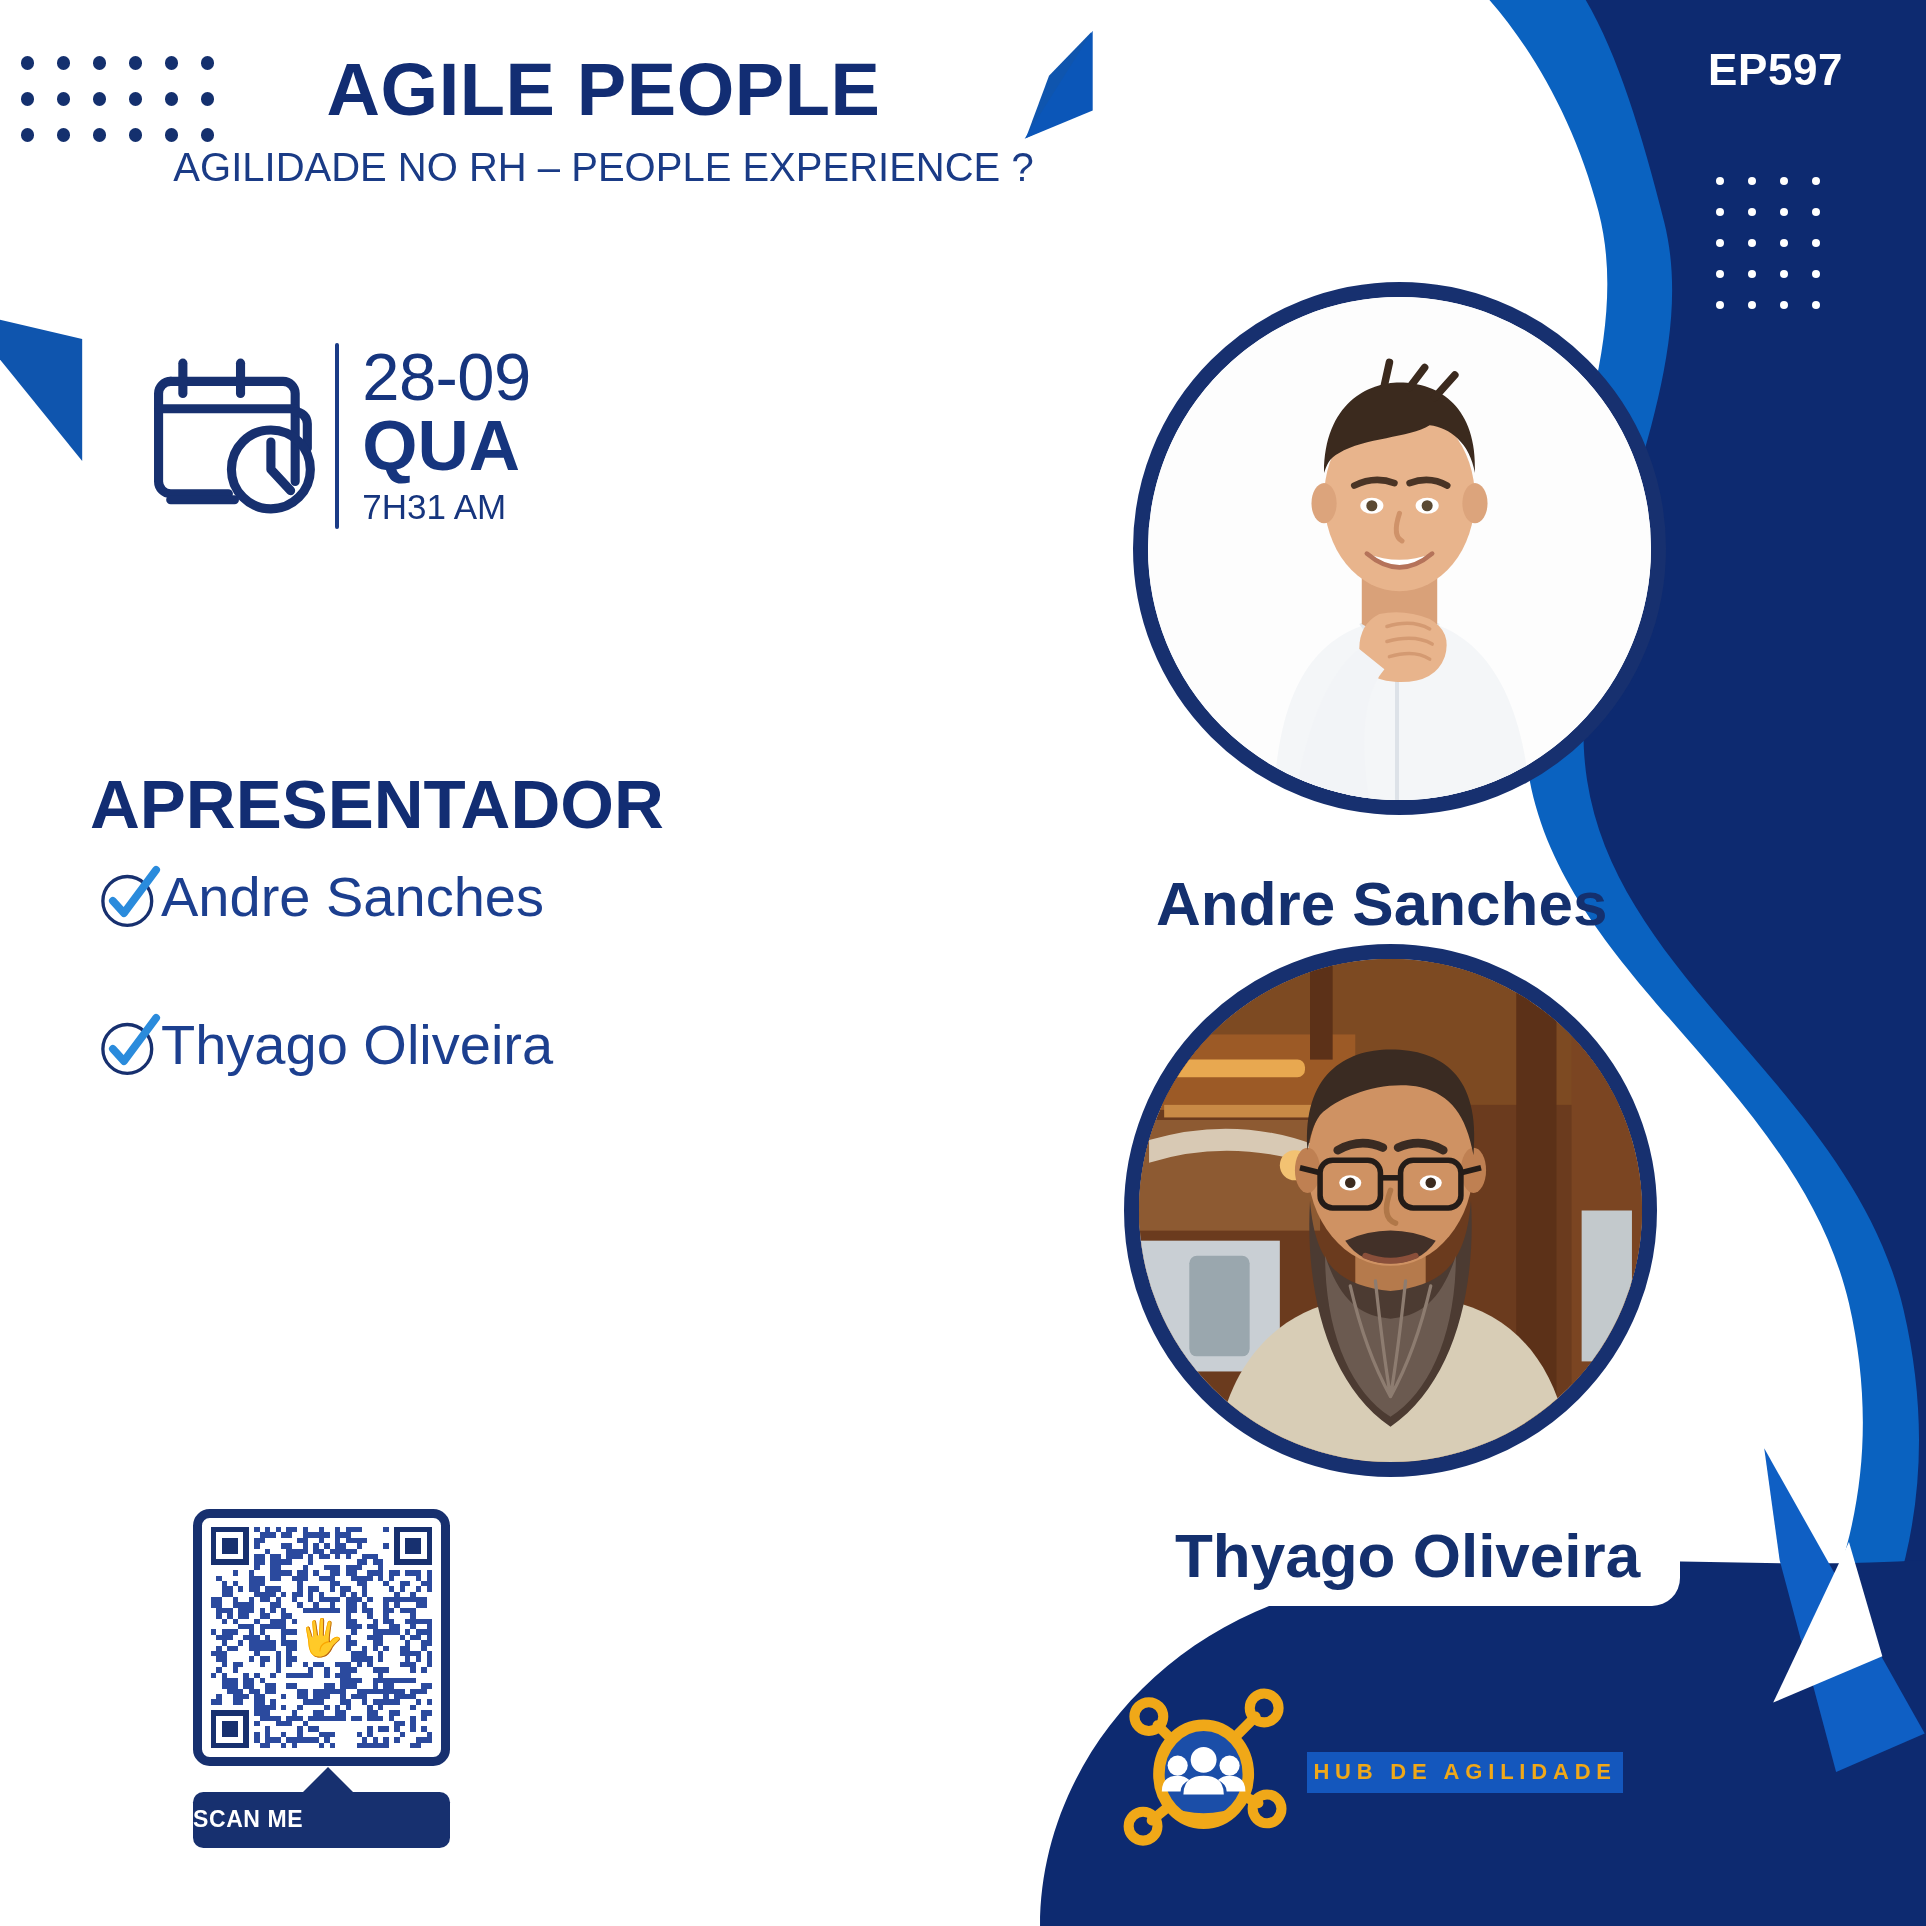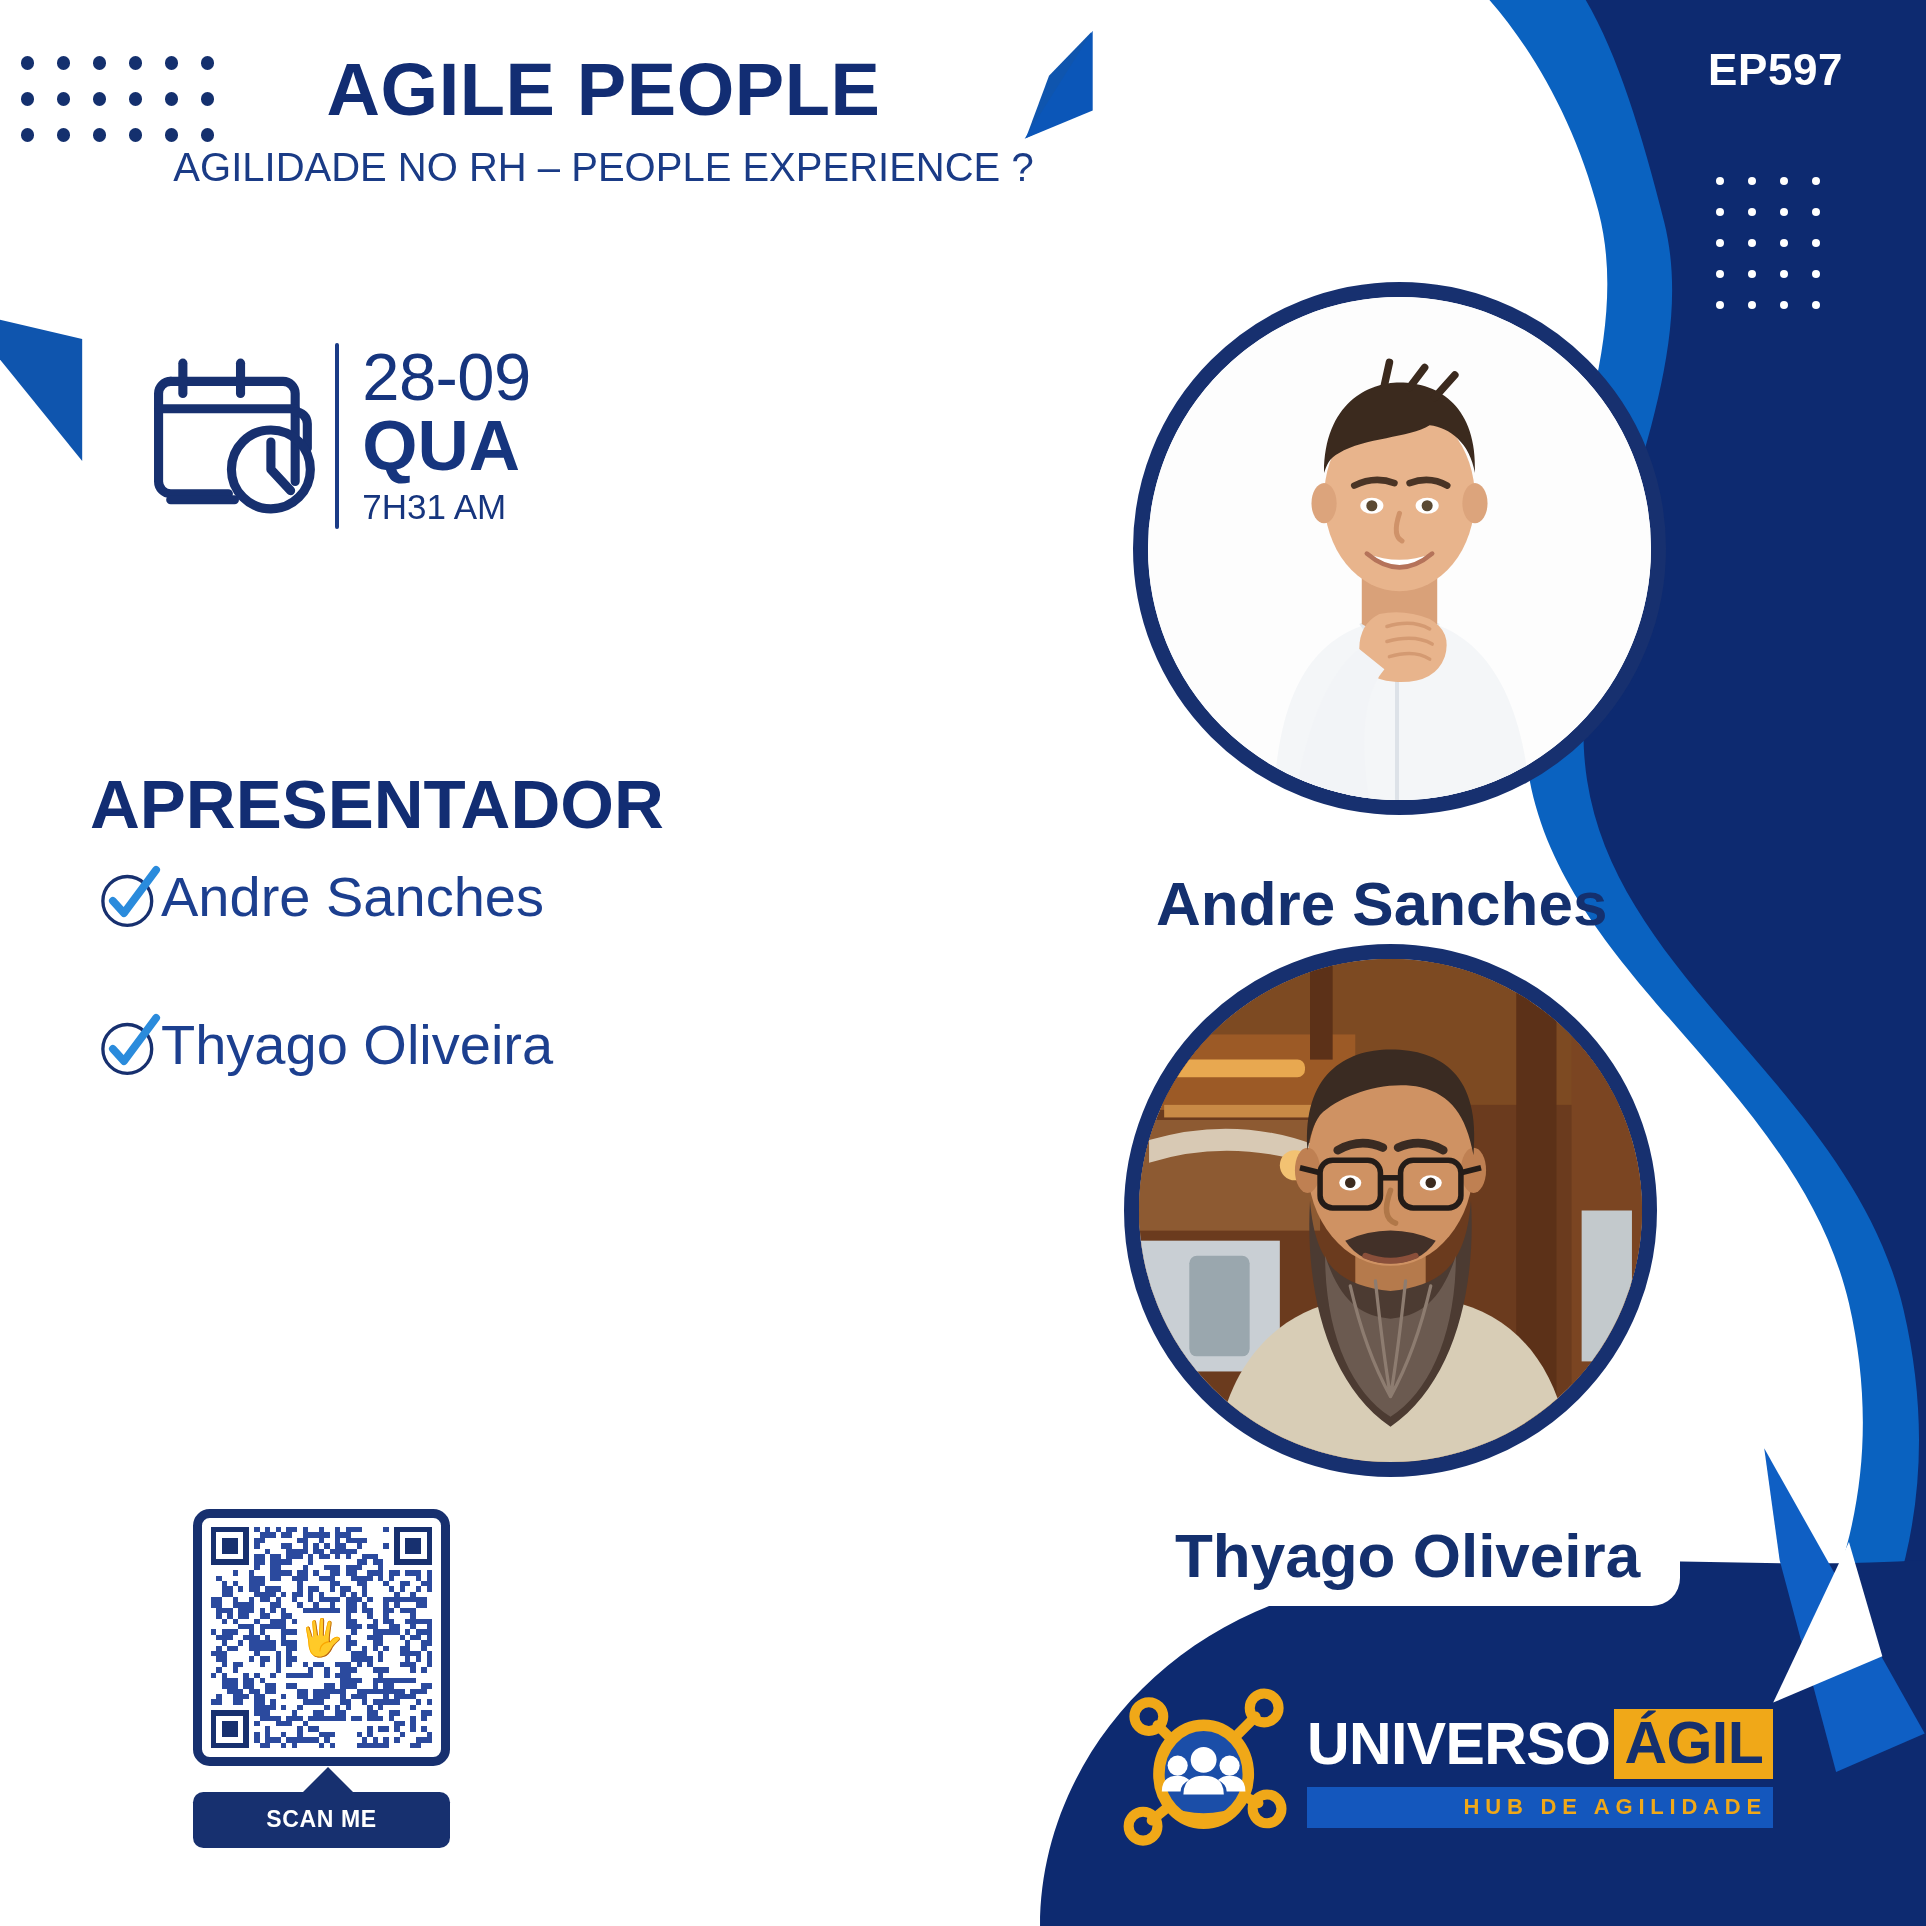--- a/index.html
+++ b/index.html
@@ -93,21 +93,21 @@
     font-size:36px;line-height:1;
   }
   #scan-arrow{
     width:0;height:0;margin:0 auto;
     border-left:27px solid transparent;border-right:27px solid transparent;
     border-bottom:27px solid #17306f;
     position:relative;top:1.3px;
   }
   #scan-me-banner{
     width:257px;box-sizing:border-box;background:#17306f;color:#fff;
-    border-radius:10.3px;text-align:center;
+    border-radius:10.3px;text-align:left;
     font-size:23px;font-weight:bold;letter-spacing:0.6px;
     padding:14px 0 15.4px 0;margin-top:-1.3px;
   }
 
   
   .portrait{
     position:absolute;border-radius:50%;
     border:15.4px solid #17306f;box-sizing:border-box;
     overflow:hidden;background:#fff;
   }
@@ -439,24 +439,20 @@
         <circle cx="58" cy="54" r="9"></circle>
         <path d="M44 78 q0 -13 14 -13 q14 0 14 13 z"></path>
         <circle cx="40" cy="58" r="7"></circle>
         <path d="M29 76 q0 -11 11 -11 q5 0 8 3 q-6 3 -6 8 z"></path>
         <circle cx="76" cy="58" r="7"></circle>
         <path d="M87 76 q0 -11 -11 -11 q-5 0 -8 3 q6 3 6 8 z"></path>
       </g>
       <path d="M32 86 q26 10 52 0 q-8 10 -26 10 q-18 0 -26 -10 z" fill="#f0a818"></path>
     </svg>
     <div id="logo-text">
-      <div id="logo-row1">
-        <span id="logo-universo">UNIVERSO</span>
-        <span id="logo-agil">ÁGIL</span>
-      </div>
       <div id="logo-tagline-bar">
         <span id="logo-tagline">HUB DE AGILIDADE</span>
       </div>
     </div>
   </div>
 
 </div>
 
 
 </body></html>

